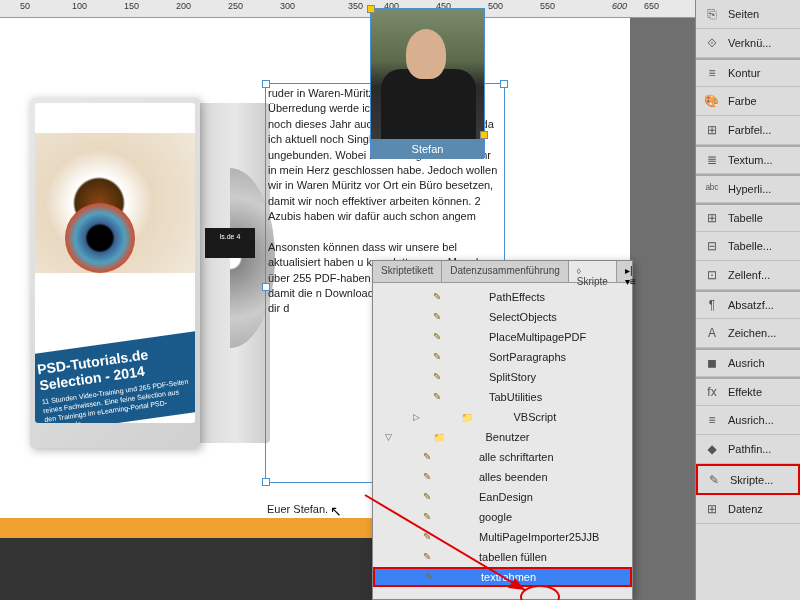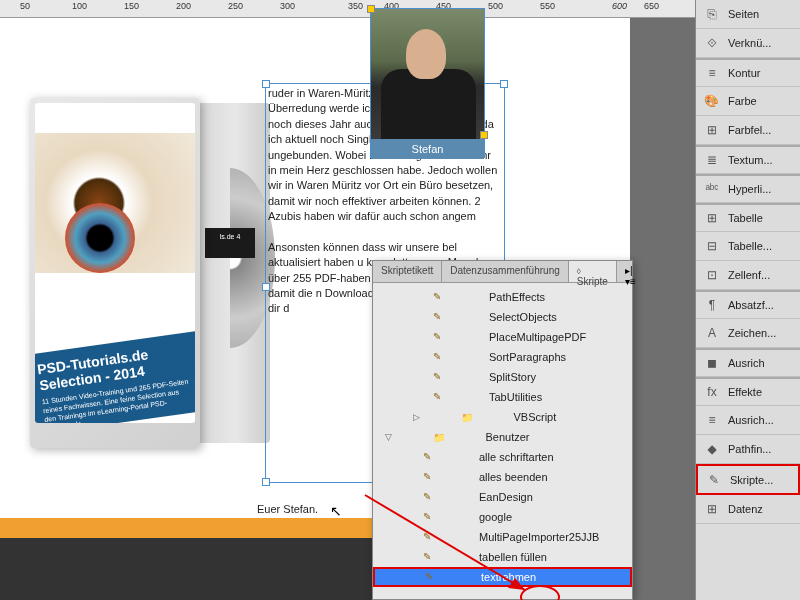--- a/index.html
+++ b/index.html
@@ -34,21 +34,21 @@
 .tf-h7 { top: 50%; left: -4px; } .tf-h8 { top: 50%; right: -4px; }
 
 .photo-frame { position: absolute; top: -10px; left: 370px; width: 115px; height: 150px; border: 1px solid #4a90d0; }
 .photo-frame .ph-yellow { position: absolute; width: 8px; height: 8px; background: #ffcc00; border: 1px solid #888; }
 .ph1 { top: -4px; left: -4px; } .ph2 { bottom: 18px; right: -4px; }
 .photo { width: 100%; height: 130px; background: linear-gradient(180deg, #7a8a6a 0%, #5a6a4a 40%, #2a2a2a 60%, #3a3a3a 100%); position: relative; }
 .face { position: absolute; top: 20px; left: 35px; width: 40px; height: 50px; background: #d8b090; border-radius: 50% 50% 40% 40%; }
 .jacket { position: absolute; top: 60px; left: 10px; width: 95px; height: 70px; background: #1a1a1a; border-radius: 20px 20px 0 0; }
 .photo-caption { height: 20px; background: #5a8ab0; color: #fff; text-align: center; font-size: 11px; line-height: 20px; }
 
-.signature { position: absolute; top: 485px; left: 257px; font-size: 11px; color: #222; }
+.signature { position: absolute; top: 485px; left: 267px; font-size: 11px; color: #222; }
 .cursor-arrow { position: absolute; top: 485px; left: 330px; font-size: 14px; color: #000; }
 
 .panels-right { position: absolute; top: 0; right: 0; width: 105px; height: 600px; background: #dcdcdc; border-left: 1px solid #888; }
 .panel-item { height: 29px; display: flex; align-items: center; padding-left: 8px; font-size: 11px; color: #222; border-bottom: 1px solid #c0c0c0; cursor: pointer; gap: 8px; }
 .panel-item.sep { border-top: 2px solid #aaa; }
 .panel-item.highlight { border: 2px solid #e00000; height: 31px; }
 .p-icon { width: 16px; height: 16px; display: inline-flex; align-items: center; justify-content: center; font-size: 12px; color: #555; }
 
 .scripts-panel { position: absolute; top: 260px; left: 372px; width: 261px; height: 340px; background: #e8e8e8; border: 1px solid #888; box-shadow: 2px 2px 8px rgba(0,0,0,0.3); }
 .sp-tabs { height: 22px; background: #d0d0d0; display: flex; font-size: 10px; border-bottom: 1px solid #999; }

